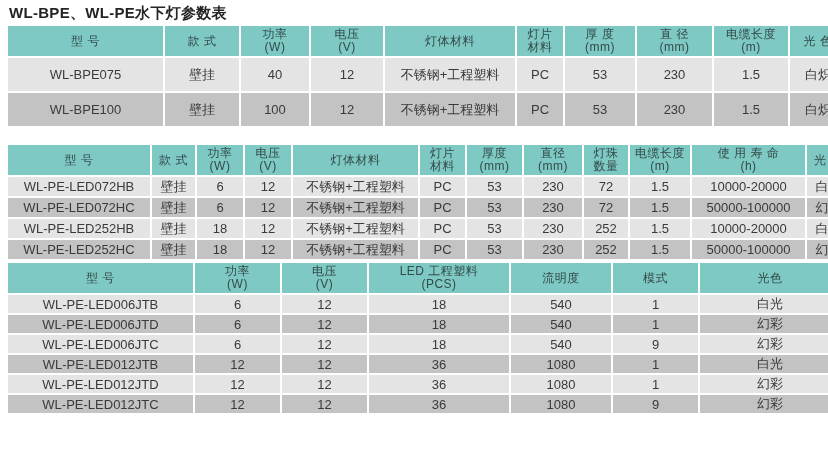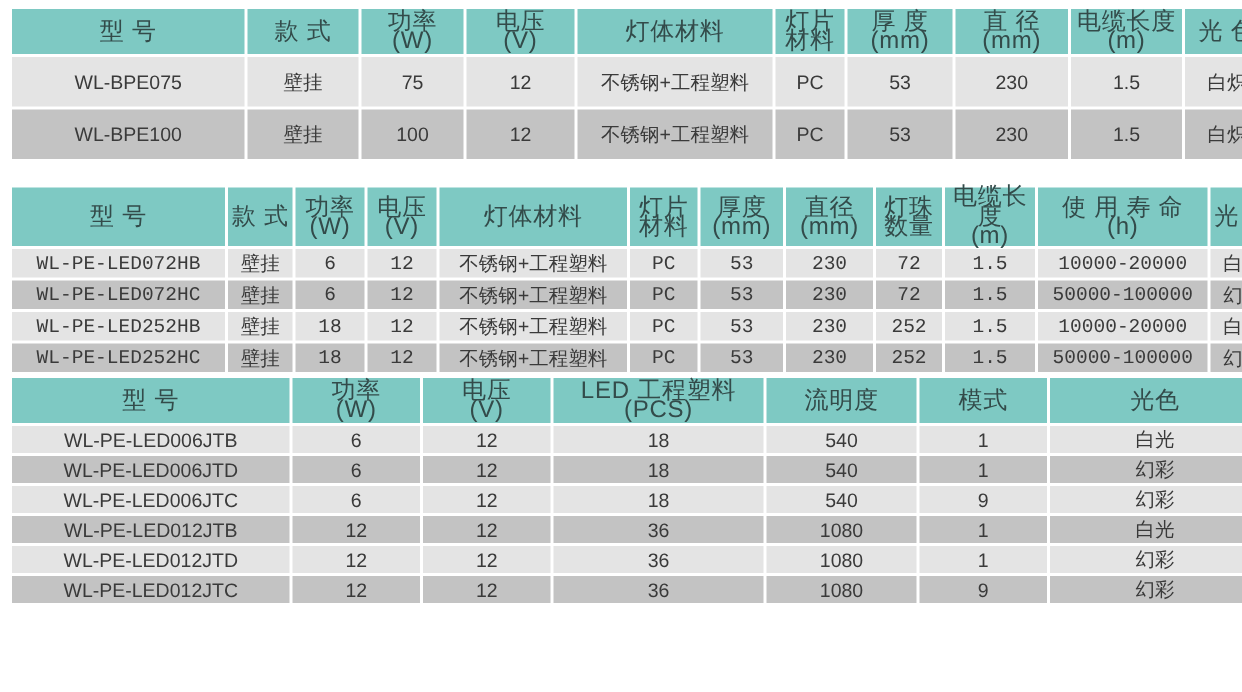--- a/index.html
+++ b/index.html
@@ -32,50 +32,51 @@
     border-collapse: separate;
     border-spacing: 2px;
     table-layout: fixed;
     margin-left: 6px;
     width: 824px;
   }
   table.spec th {
     background: var(--header-bg);
     color: var(--header-text);
     font-weight: 400;
-    font-size: 16px;
+    font-size: 12px;
     line-height: 13px;
     height: 30px;
     text-align: center;
     vertical-align: middle;
     white-space: pre-line;
     padding: 0;
     letter-spacing: 0.5px;
   }
   table.spec td {
     color: var(--cell-text);
     font-size: 13px;
     text-align: center;
     vertical-align: middle;
     padding: 0;
     white-space: nowrap;
     overflow: hidden;
   }
   table.spec tr.light td { background: var(--row-light); }
   table.spec tr.dark  td { background: var(--row-dark); }
   .t0 td { height: 33px; margin-top: 24px; }
-  .t1 td { height: 19px; font-size: 12.5px; font-family: Liberation Mono, monospace; }
+  .t1 td { height: 19px; font-size: 12.5px; }
   .t2 td { height: 18px; }
   td.align-left { text-align: left; padding-left: 2px; }
 </style>
 </head>
 <body>
 
 <div class="doc">
 
+  <h2 class="table-title">WL-BPE、WL-PE水下灯参数表</h2>
   <table class="spec t0">
       <colgroup>
         <col style="width: 155px;">
         <col style="width: 74px;">
         <col style="width: 68px;">
         <col style="width: 72px;">
         <col style="width: 130px;">
         <col style="width: 46px;">
         <col style="width: 70px;">
         <col style="width: 75px;">
@@ -99,21 +100,21 @@
 (mm)</th>
           <th>电缆长度
 (m)</th>
           <th>光 色</th>
         </tr>
       </thead>
       <tbody>
         <tr class="light">
           <td>WL-BPE075</td>
           <td>壁挂</td>
-          <td>75</td>
+          <td>40</td>
           <td>12</td>
           <td>不锈钢+工程塑料</td>
           <td>PC</td>
           <td>53</td>
           <td>230</td>
           <td>1.5</td>
           <td>白炽</td>
         </tr>
         <tr class="dark">
           <td>WL-BPE100</td>

